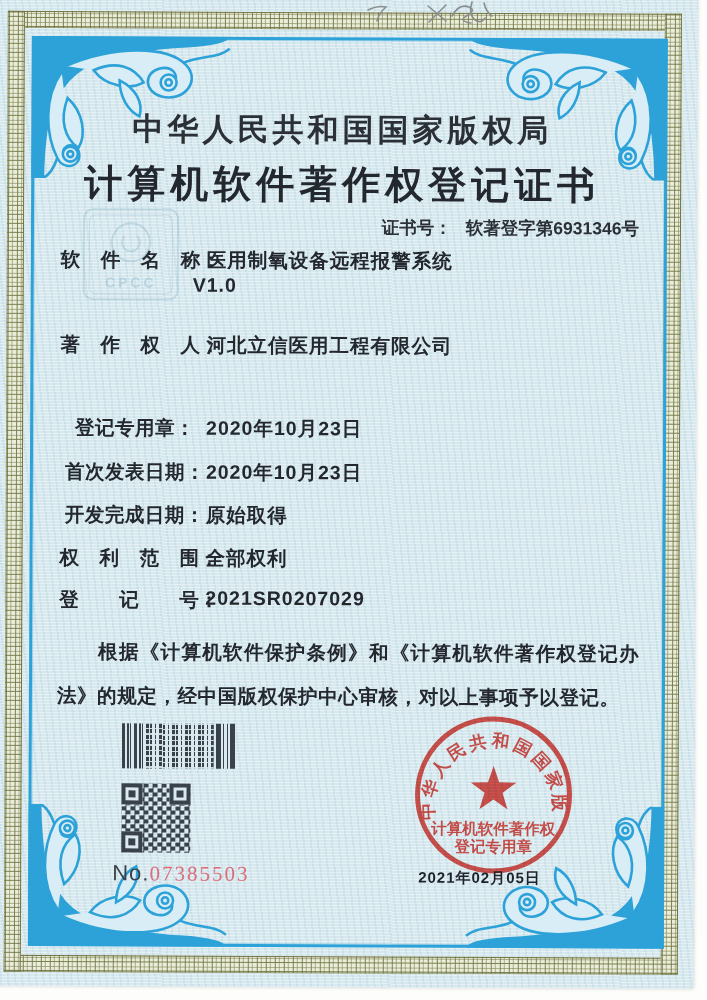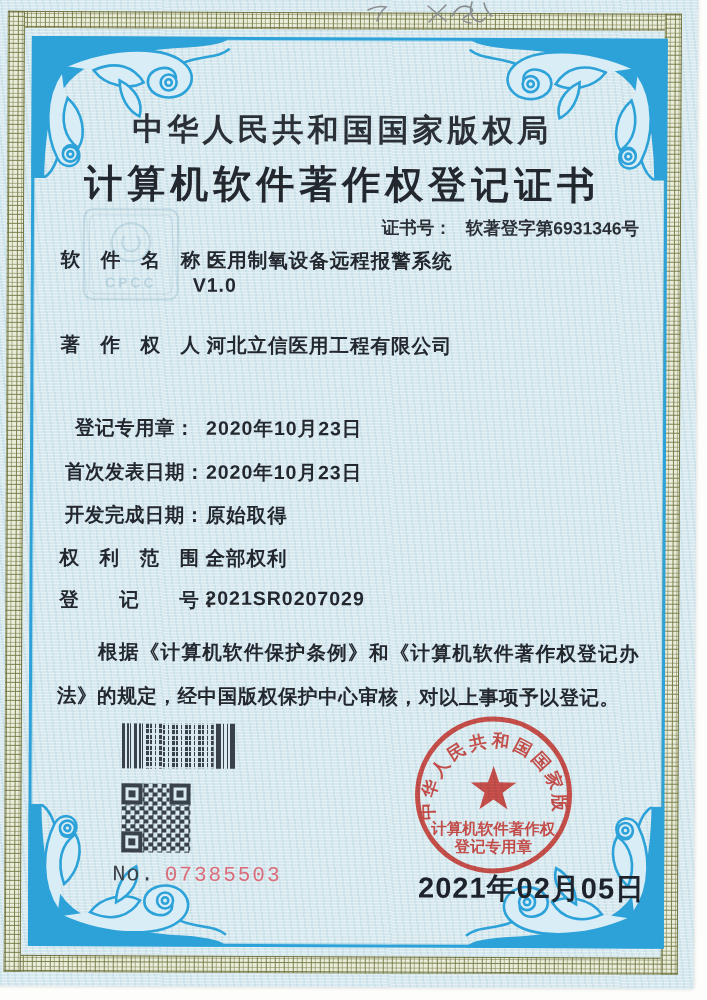--- a/index.html
+++ b/index.html
@@ -83,24 +83,24 @@
 
   .qr { position:absolute; left:127px; top:787px; width:69px; height:69px;
     background:repeating-conic-gradient(#39424b 0% 25%, rgba(0,0,0,0) 0% 50%);
     background-size:9px 9px; }
   .finder { position:absolute; width:21px; height:21px; border:4px solid #39424b; background:#d9e9ee; }
   .finder::after { content:""; position:absolute; left:3px; top:3px; width:7px; height:7px; background:#39424b; }
   .f-tl { left:0; top:0; } .f-tr { right:0; top:0; } .f-bl { left:0; bottom:0; }
 
   
   .serial { position:absolute; left:118px; top:864px; font-size:22px; }
-  .serial .no { font-family:Liberation Mono, monospace; color:#3a3f46; letter-spacing:1px;margin-top:40px; }
-  .serial .num { font-family:Liberation Mono, monospace;
-    color:#db6c79; letter-spacing:2px; margin-left:10px; font-size:21px; }
-  .issue-date { position:absolute; left:424px; top:871px; font-size:29px; font-weight:700;
+  .serial .no { font-family:Liberation Sans, sans-serif; color:#3a3f46; letter-spacing:1px;margin-top:40px; }
+  .serial .num { font-family:Liberation Serif, serif;
+    color:#db6c79; letter-spacing:2px; font-size:21px; }
+  .issue-date { position:absolute; left:424px; top:871px; font-size:15px; font-weight:700;
     letter-spacing:1px; color:#1e222a; }
 
   
   .seal { position:absolute; left:416px; top:714px; width:166px; height:166px;
     opacity:.88; mix-blend-mode:multiply; }
 
   
   .scribble { position:absolute; left:340px; top:0; width:200px; height:26px; }
 </style>
 </head>

